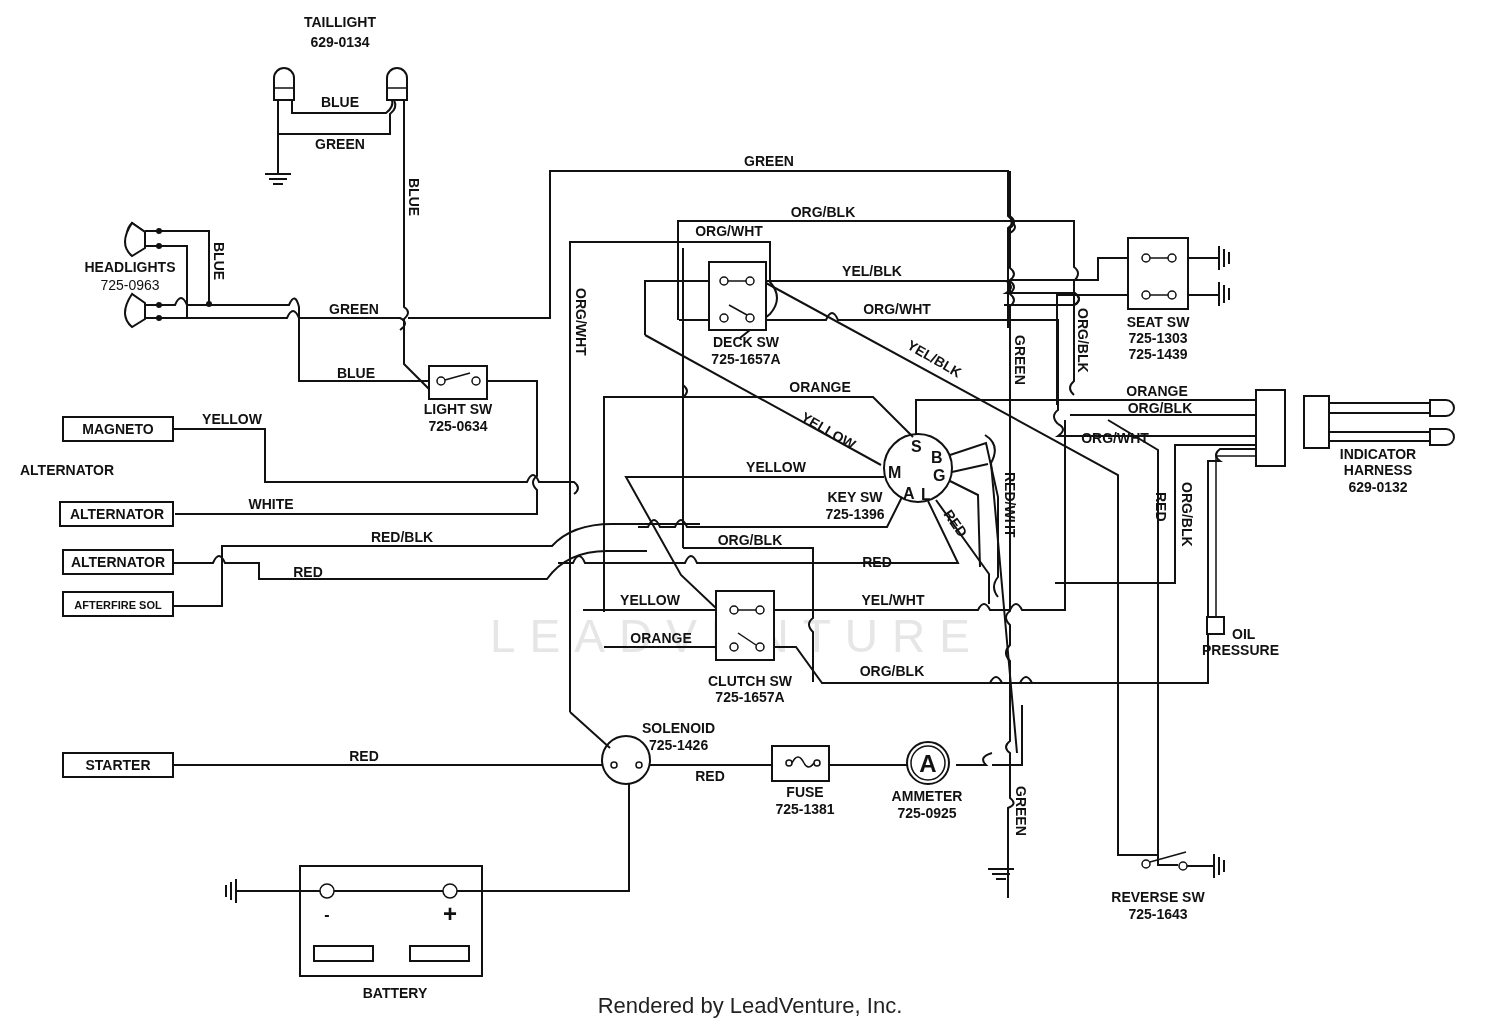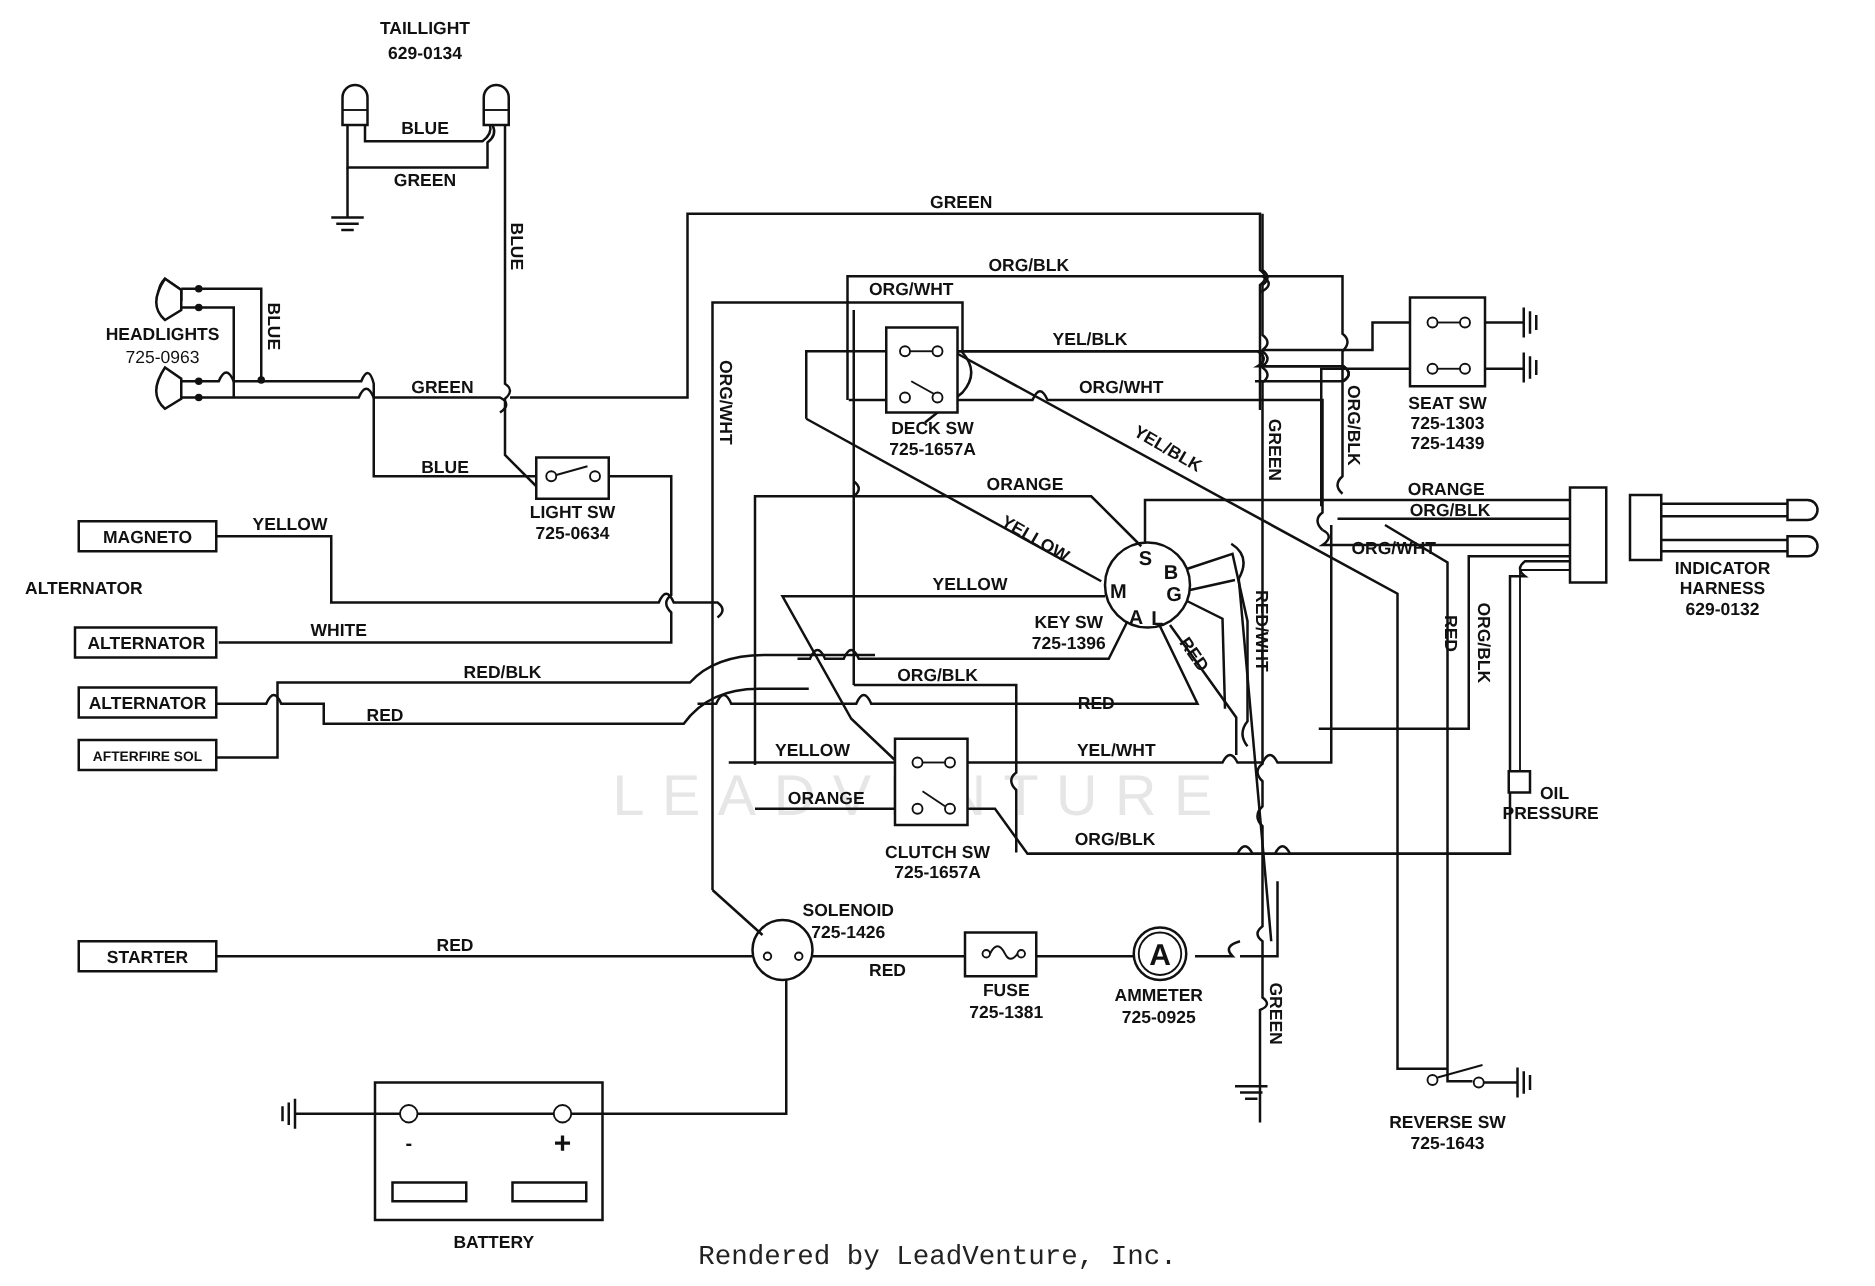--- a/index.html
+++ b/index.html
@@ -7,21 +7,21 @@
   svg#schem{position:absolute;left:0;top:0;width:1500px;height:1029px;}
   .w{fill:none;stroke:#111;stroke-width:2;}
   .thin{fill:none;stroke:#111;stroke-width:1.5;}
   .box{fill:#fff;stroke:#111;stroke-width:2;}
   .t{font-family:"Liberation Sans",sans-serif;font-weight:bold;font-size:14px;fill:#111;}
   .tc{text-anchor:middle;}
   .big{font-size:16px;}
   .term{fill:#fff;stroke:#111;stroke-width:1.5;}
   .dot{fill:#111;}
   .wm{font-family:"Liberation Sans",sans-serif;font-size:46px;fill:#e6e6e6;letter-spacing:14px;}
-  .footer{position:absolute;left:0;width:1500px;top:993px;text-align:center;font-family:Liberation Mono, monospace;font-size:22px;color:#222;}
+  .footer{position:absolute;left:0;width:1500px;top:993px;text-align:center;font-family:Liberation Sans, sans-serif;font-size:22px;color:#222;}
 </style>
 </head>
 <body>
 
 <svg id="schem" viewBox="0 0 1500 1029">
 
   <text class="wm" x="490" y="652">LEADVENTURE</text>
 
   <g>
     <path class="box" d="M274,100 v-22 a10,10 0 0 1 20,0 v22 z"></path>

